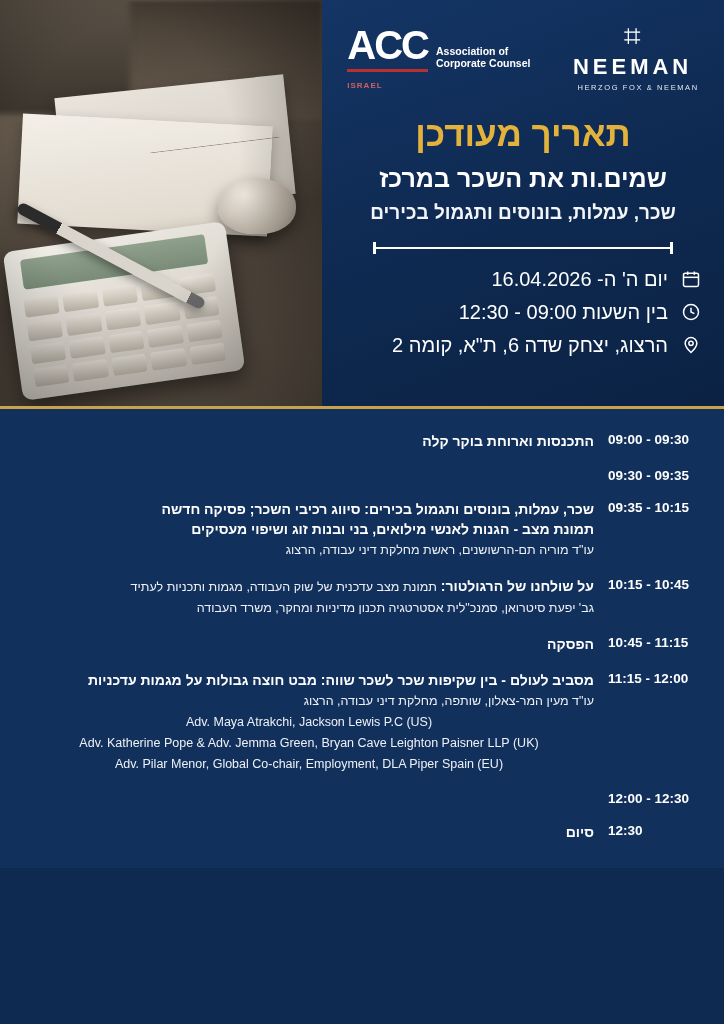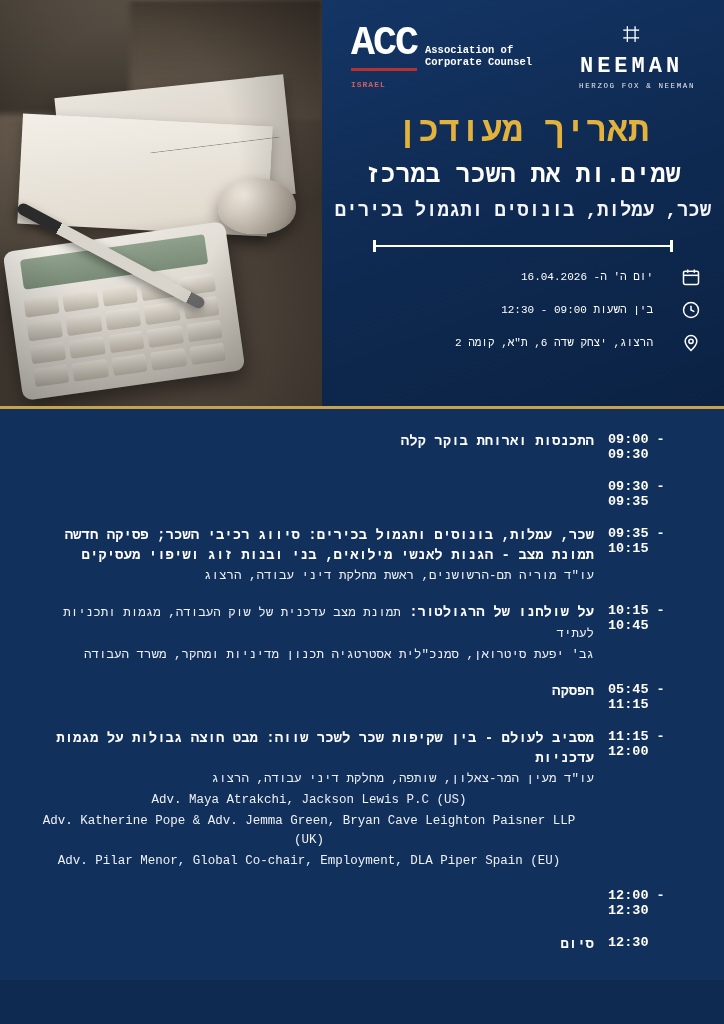--- a/index.html
+++ b/index.html
@@ -13,21 +13,20 @@
     font-family: "Liberation Sans", sans-serif;
     background: #0f2a50;
     color: #ffffff;
   }
   .page {
     position: relative;
     width: 724px;
     height: 796px;
     background: linear-gradient(135deg, #0d2murky, #12305c);
     background: #12305c;
-    font-family: Liberation Mono, monospace;
   }
 
   
   .hero {
     position: relative;
     width: 724px;
     height: 406px;
     display: flex;
   }
   .hero-photo {
@@ -235,22 +234,22 @@
     background: #ffffff;
   }
   .meta {
     padding: 0 22px 0 22px;
     direction: rtl;
   }
   .meta-row {
     display: flex;
     align-items: center;
     justify-content: flex-start;
-    gap: 27px;
-    font-size: 11px;
+    gap: 12px;
+    font-size: 20px;
     margin-bottom: 11px;
     color: #ffffff;
   }
   .meta-icon {
     width: 22px;
     height: 22px;
     flex: 0 0 22px;
     display: inline-flex;
     align-items: center;
     justify-content: center;
@@ -445,21 +444,21 @@
       <div class="content">
         <div class="sess-title">
           <span>על שולחנו של הרגולטור:</span>
           <span class="sess-line" style="font-weight:400">תמונת מצב עדכנית של שוק העבודה, מגמות ותכניות לעתיד</span>
         </div>
         <div class="sess-line">גב' יפעת סיטרואן, סמנכ"לית אסטרטגיה תכנון מדיניות ומחקר, משרד העבודה</div>
       </div>
     </div>
 
     <div class="row">
-      <div class="time">05:45 - 11:15</div>
+      <div class="time">10:45 - 11:15</div>
       <div class="content">
         <div class="sess-title">הפסקה</div>
       </div>
     </div>
 
     <div class="row">
       <div class="time">11:15 - 12:00</div>
       <div class="content">
         <div class="sess-title">מסביב לעולם - בין שקיפות שכר לשכר שווה: מבט חוצה גבולות על מגמות עדכניות</div>
         <div class="sess-line">עו"ד מעין המר-צאלון, שותפה, מחלקת דיני עבודה, הרצוג</div>

